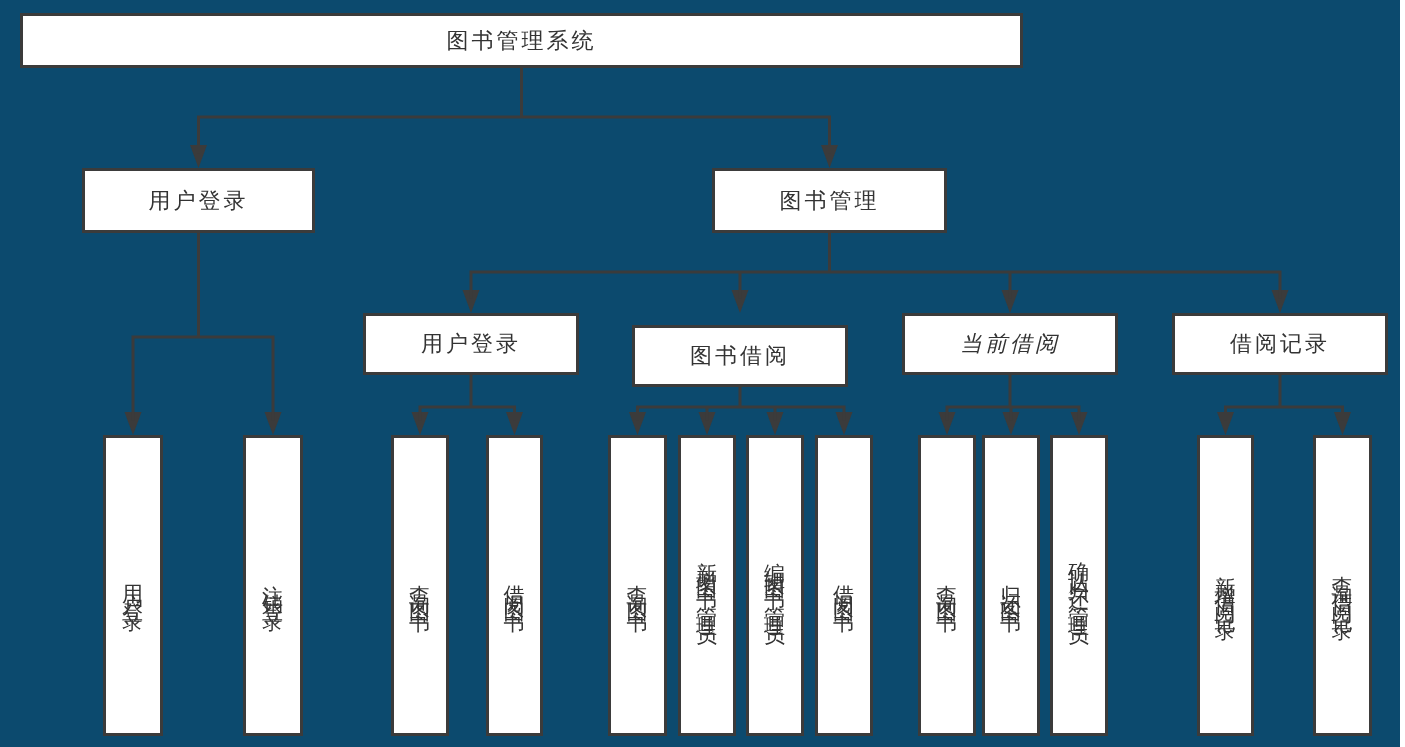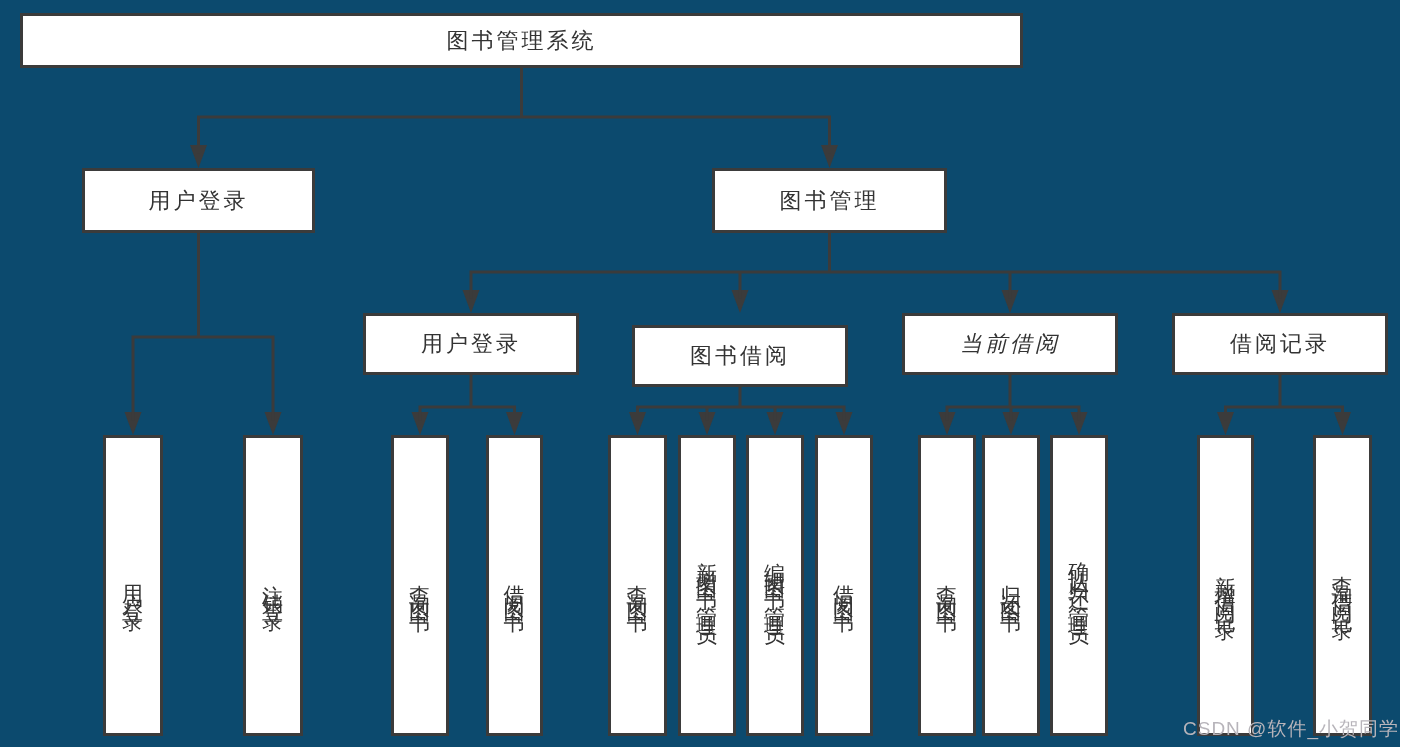--- a/index.html
+++ b/index.html
@@ -95,14 +95,13 @@
       <div class="node vertical" style="left: 608px; top: 435px; width: 59px; height: 301px; border-color: rgb(59, 59, 59); color: rgb(51, 51, 51);">查询图书</div>
       <div class="node vertical" style="left: 678px; top: 435px; width: 58px; height: 301px; border-color: rgb(59, 59, 59); color: rgb(51, 51, 51);">新增图书（管理员）</div>
       <div class="node vertical" style="left: 746px; top: 435px; width: 58px; height: 301px; border-color: rgb(59, 59, 59); color: rgb(51, 51, 51);">编辑图书（管理员）</div>
       <div class="node vertical" style="left: 815px; top: 435px; width: 58px; height: 301px; border-color: rgb(59, 59, 59); color: rgb(51, 51, 51);">借阅图书</div>
       <div class="node vertical" style="left: 918px; top: 435px; width: 58px; height: 301px; border-color: rgb(59, 59, 59); color: rgb(51, 51, 51);">查询图书</div>
       <div class="node vertical" style="left: 982px; top: 435px; width: 58px; height: 301px; border-color: rgb(59, 59, 59); color: rgb(51, 51, 51);">归还图书</div>
       <div class="node vertical" style="left: 1050px; top: 435px; width: 58px; height: 301px; border-color: rgb(59, 59, 59); color: rgb(51, 51, 51);">确认归还（管理员）</div>
       <div class="node vertical" style="left: 1197px; top: 435px; width: 57px; height: 301px; border-color: rgb(59, 59, 59); color: rgb(51, 51, 51);">新增借阅记录</div>
       <div class="node vertical" style="left: 1313px; top: 435px; width: 59px; height: 301px; border-color: rgb(59, 59, 59); color: rgb(51, 51, 51);">查询借阅记录</div>
     </div>
-  <div id="watermark" style="color: rgb(183, 180, 186);">CSDN @软件_小贺同学</div>
 </div>
 
 </body></html>

